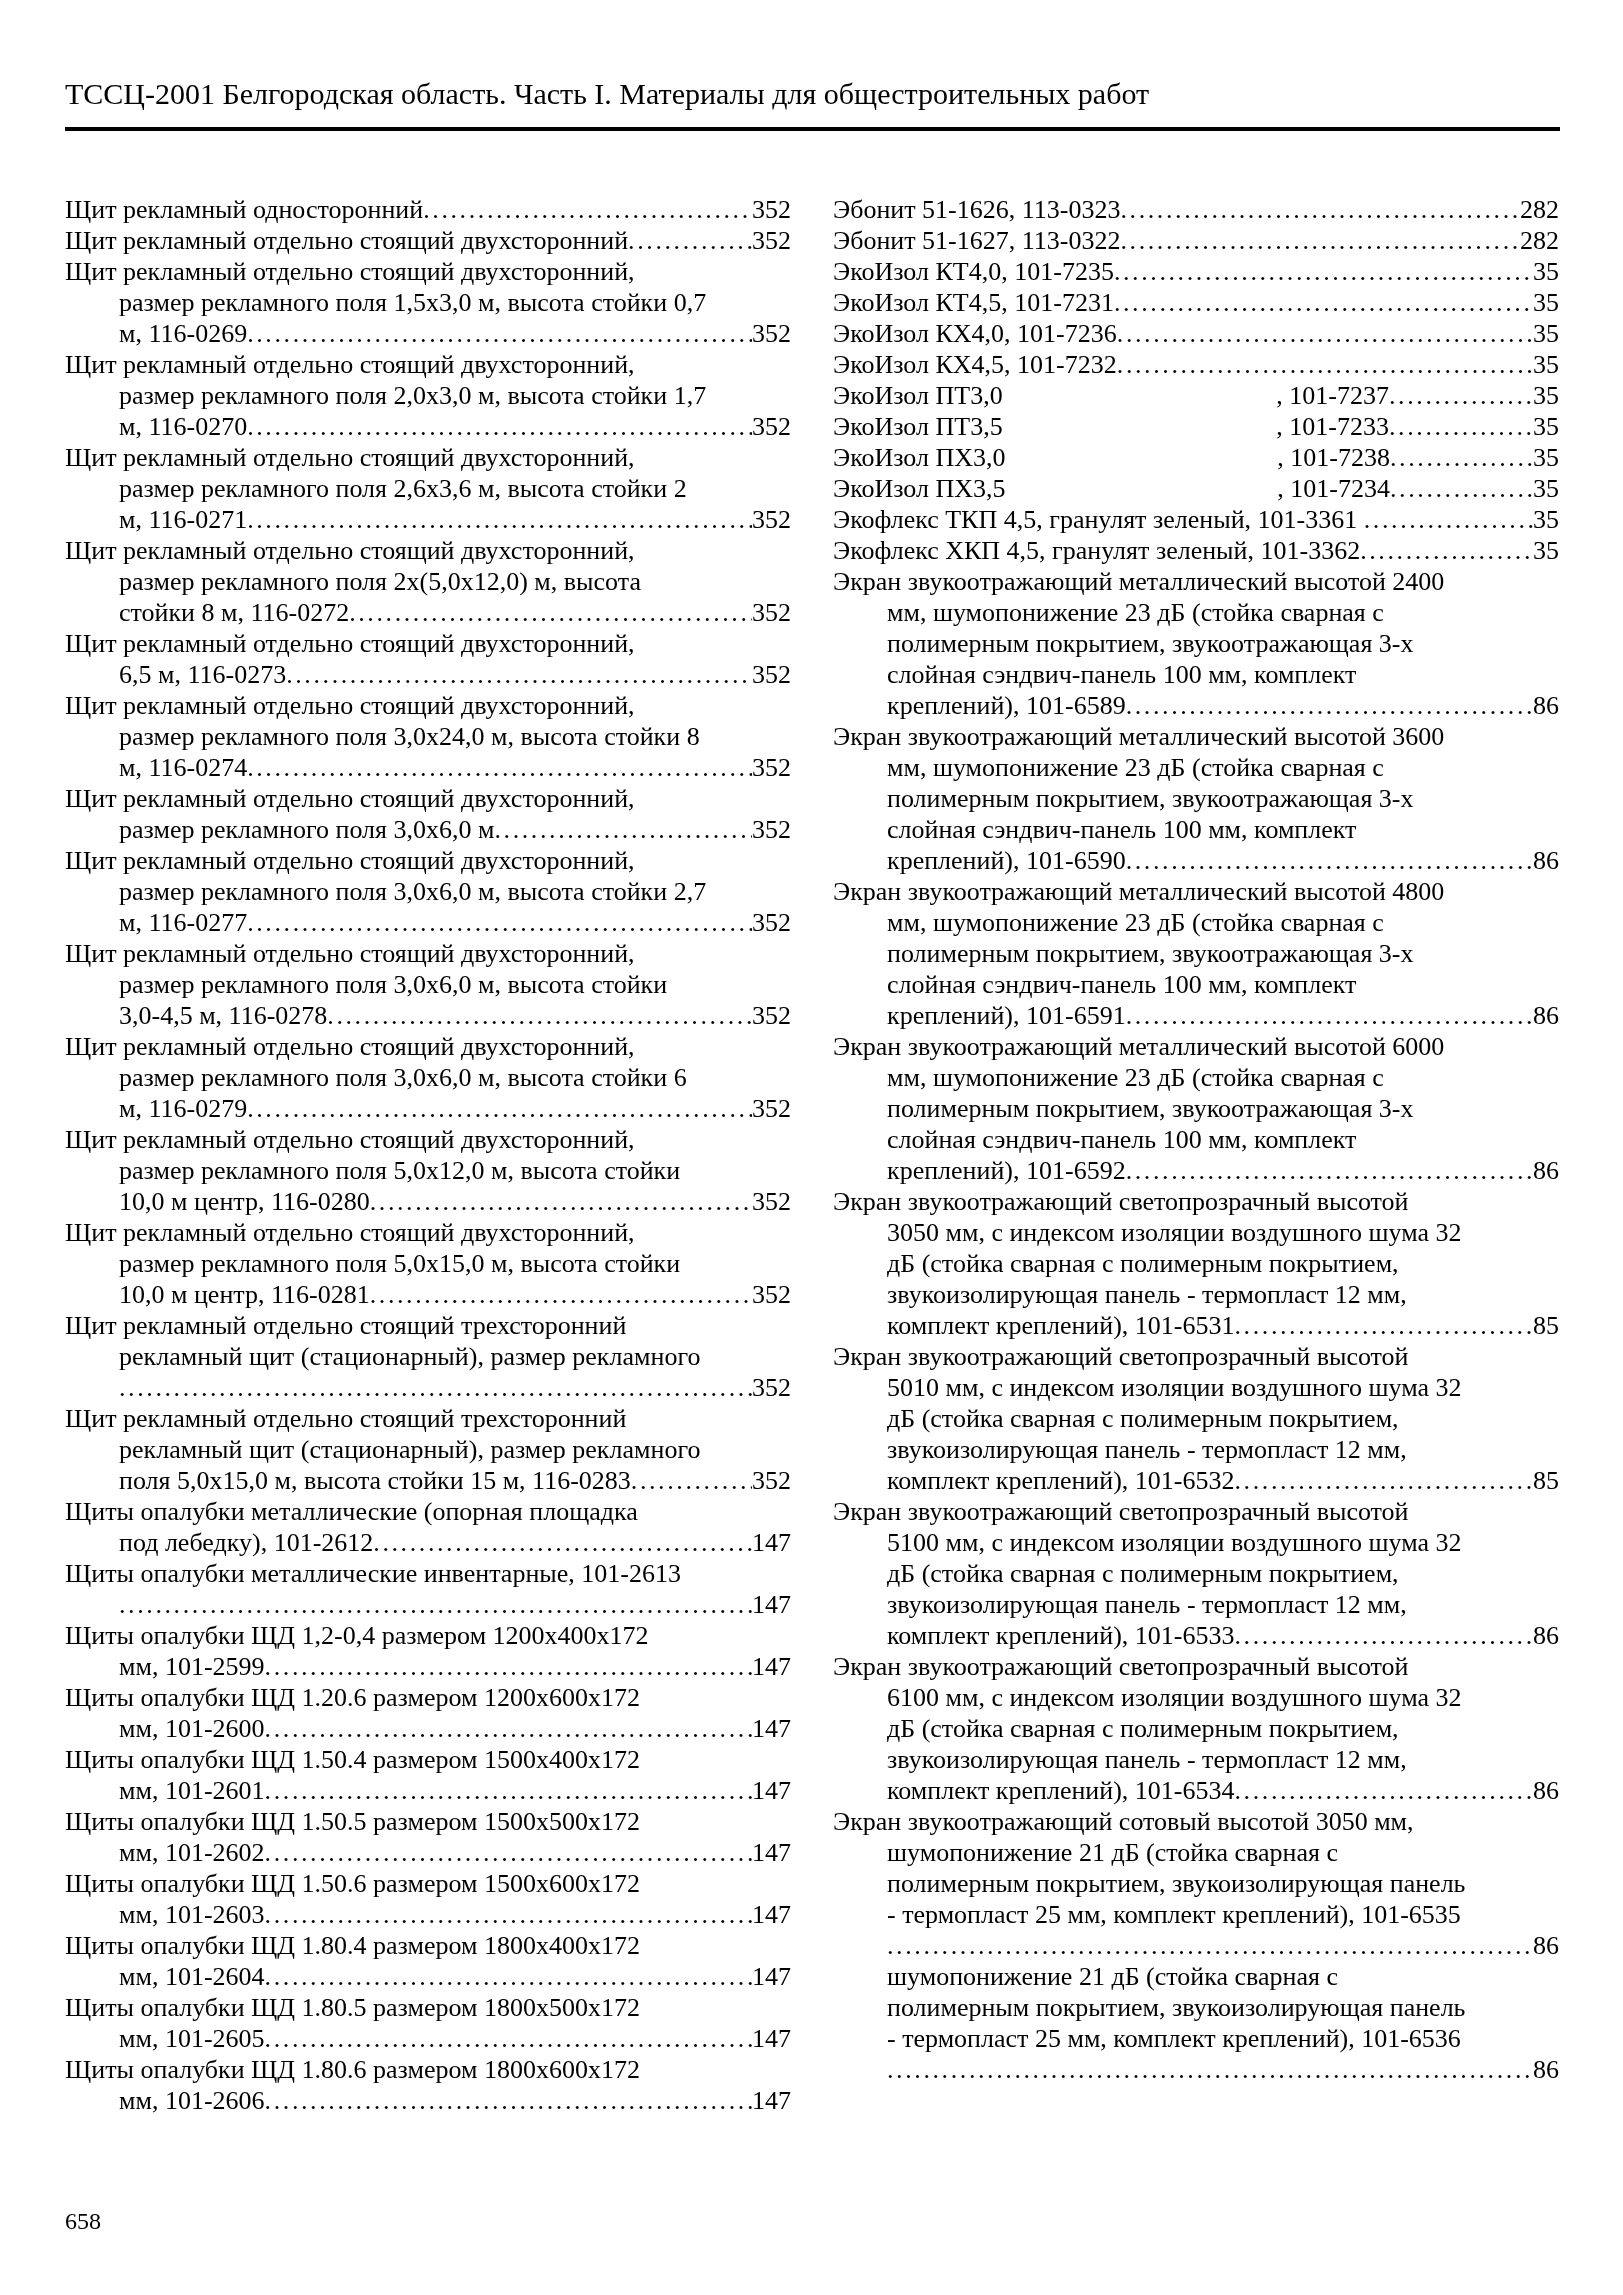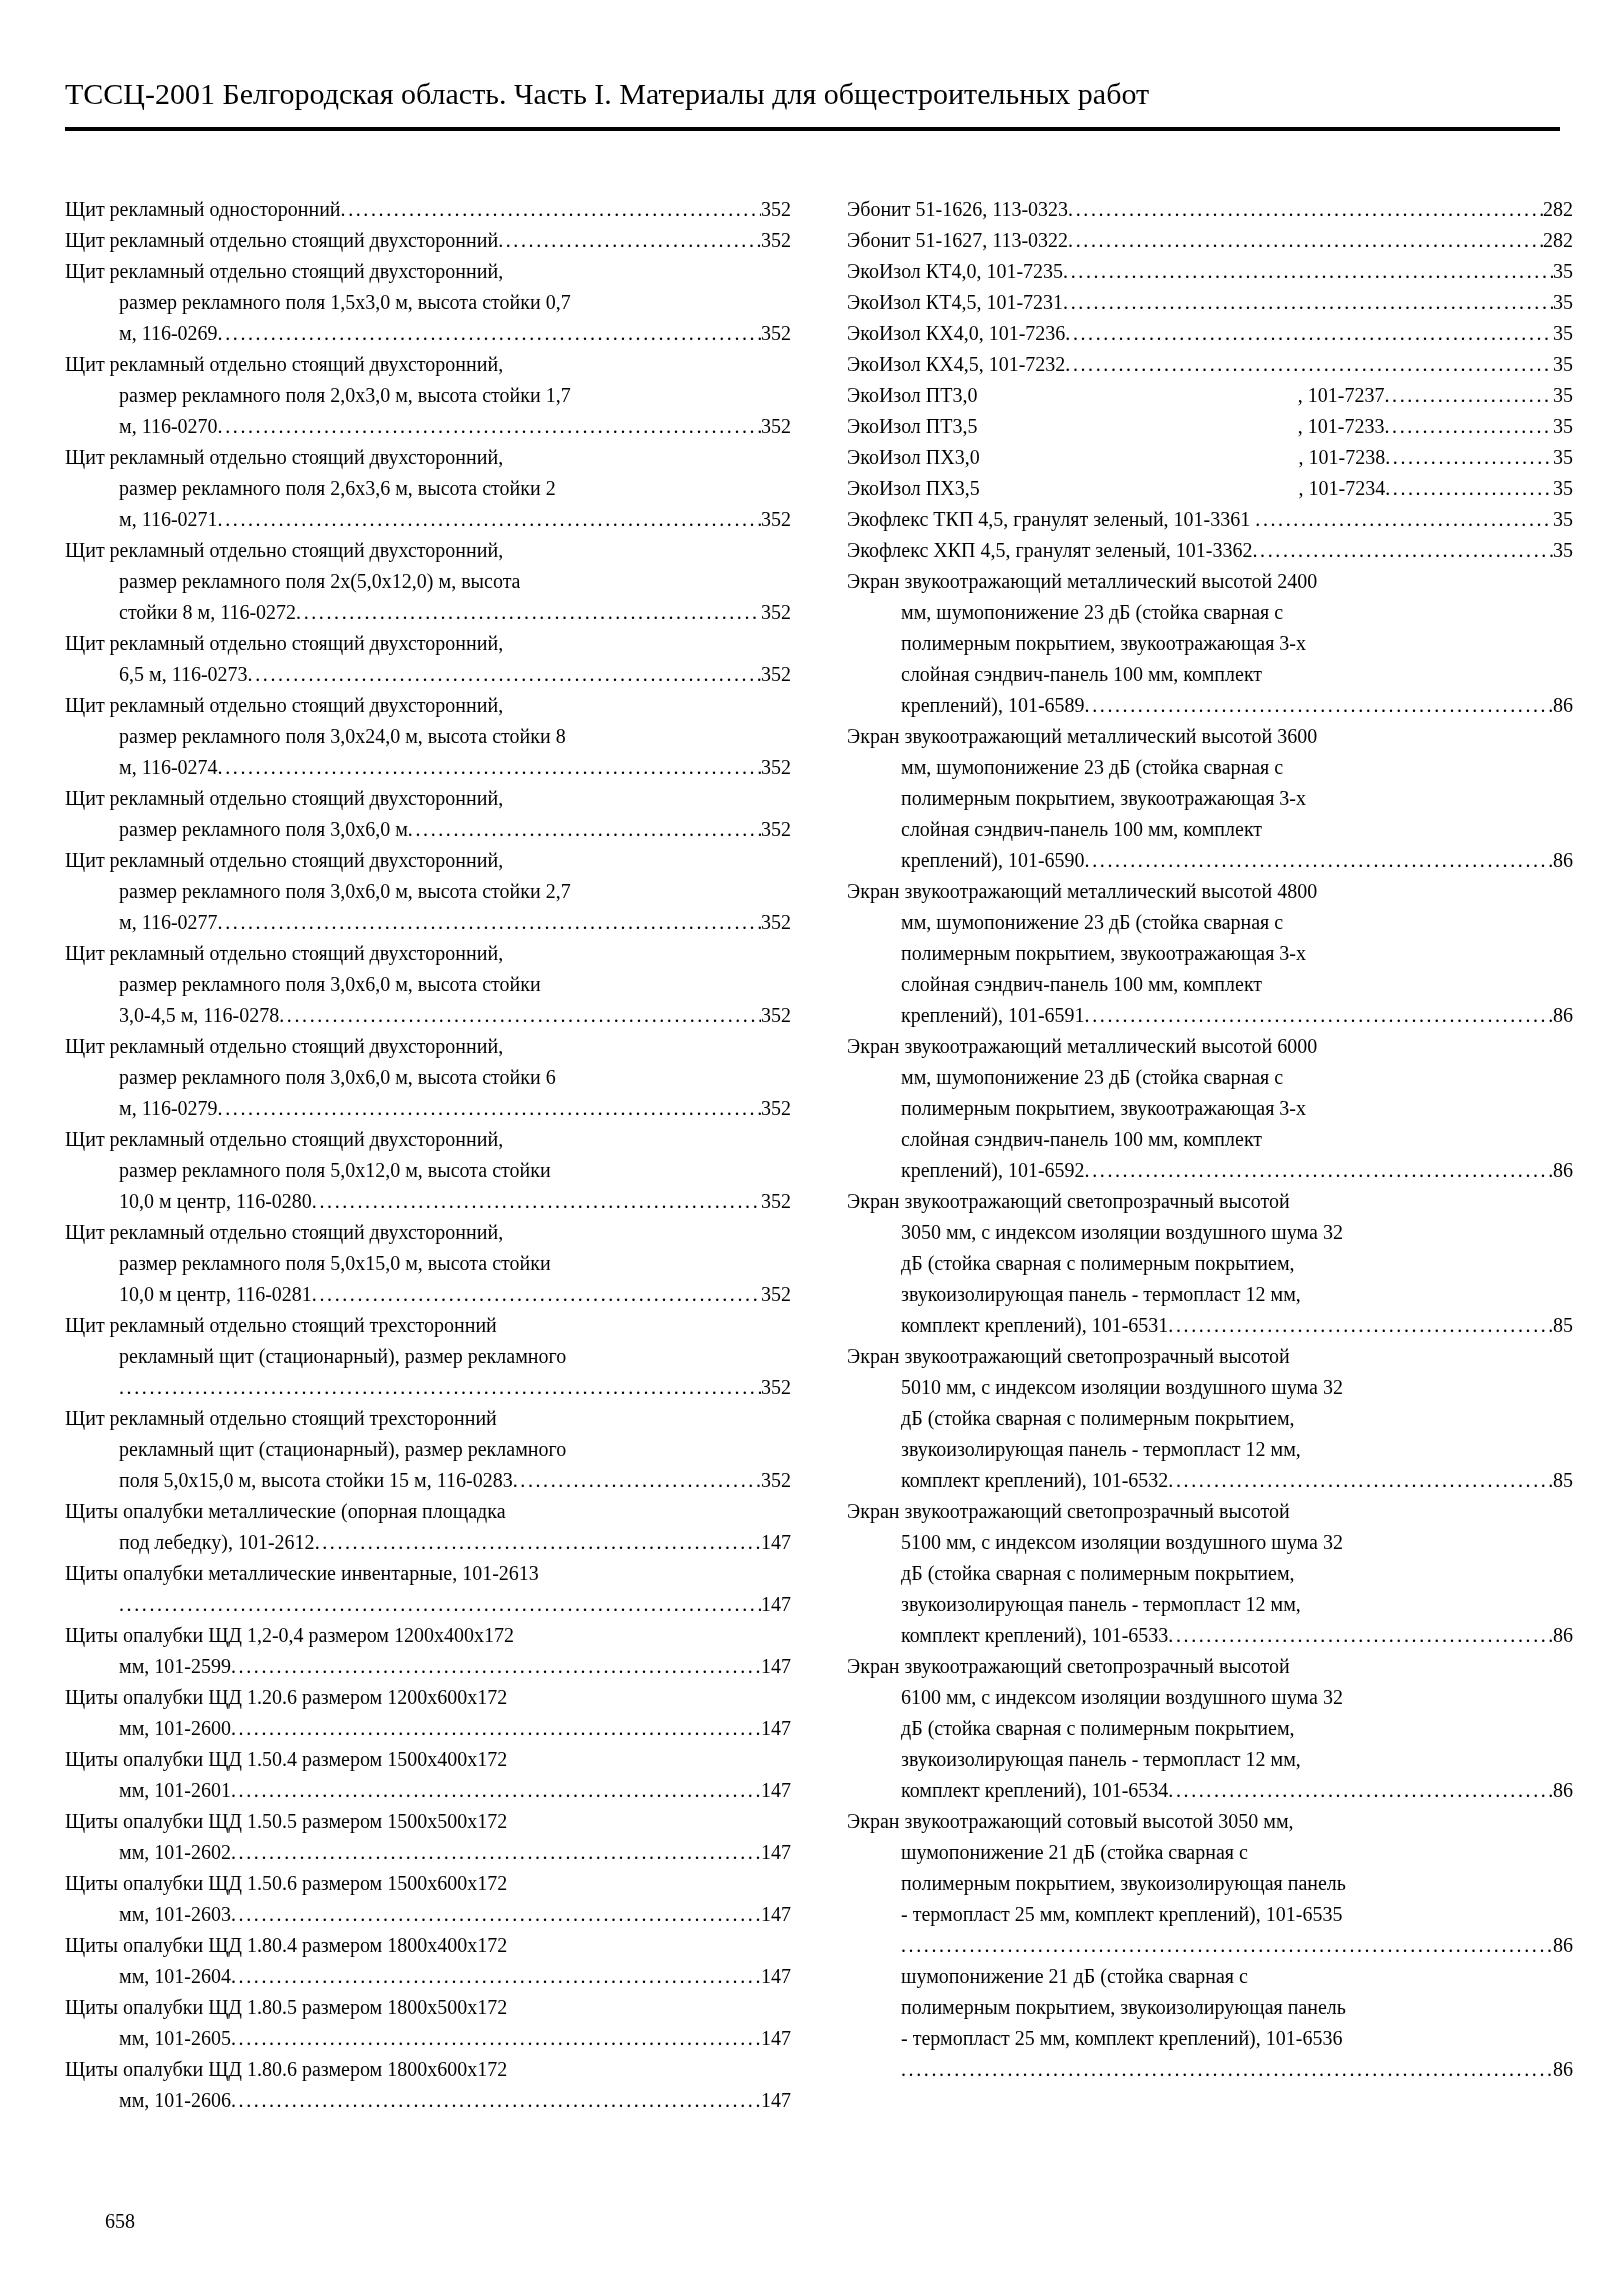--- a/index.html
+++ b/index.html
@@ -27,22 +27,22 @@
     border-bottom: 4.6px solid #000000;
     padding-bottom: 15.7px;
     white-space: nowrap;
   }
   .cols {
     position: absolute;
     left: 65px;
     top: 194px;
     width: 1495px;
     display: flex;
-    gap: 56px;
-    font-size: 20px;
+    gap: 42px;
+    font-size: 26px;
     line-height: 31px;
   }
   .col {
     flex: none;
     width: 726px;
   }
   .entry { margin: 0; }
   .line {
     display: flex;
     align-items: baseline;
@@ -60,23 +60,22 @@
     content: "......................................................................................................................................................................................................................";
     letter-spacing: 2.6px;
   }
   .gapfill { flex: 1.9 1 0; min-width: 19.6px; }
   .tail-row .leader { flex: 1 1 0; }
   .pnum { flex: none; text-align: right; }
   .footer {
     position: absolute;
     left: 65px;
     top: 2204px;
-    font-size: 20px;
+    font-size: 24px;
     line-height: 34px;
-    margin-left: 40px;
   }
 </style>
 </head>
 <body>
 
 <div class="page">
   <div class="header">
     <span>ТССЦ-2001 Белгородская область. Часть I. Материалы для общестроительных работ</span>
   </div>
   <div class="cols">

